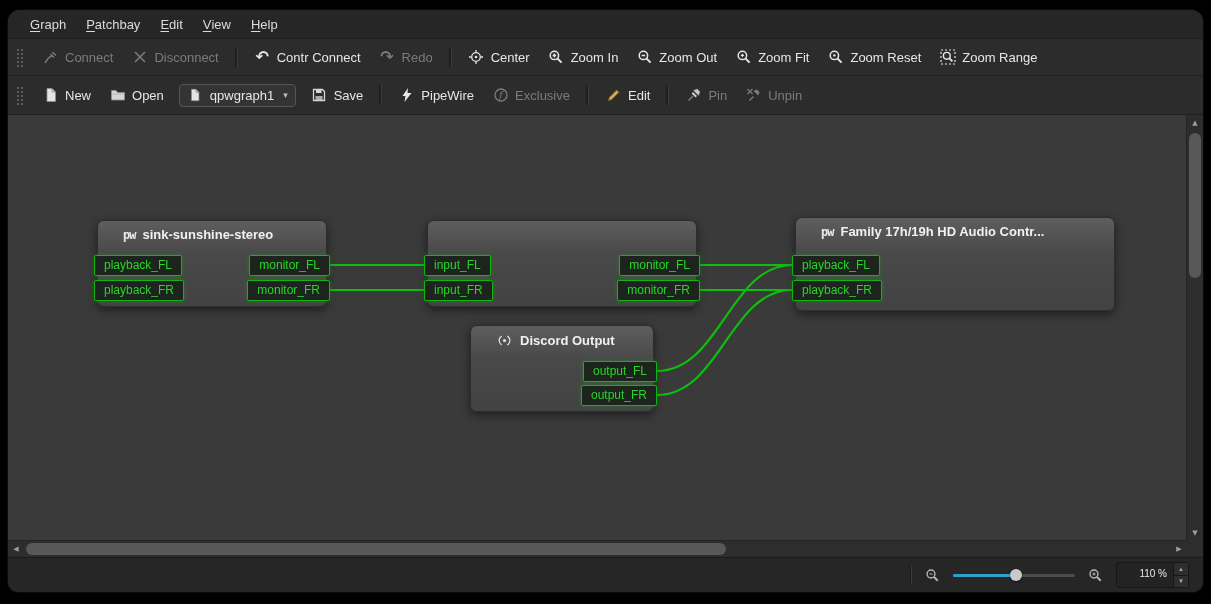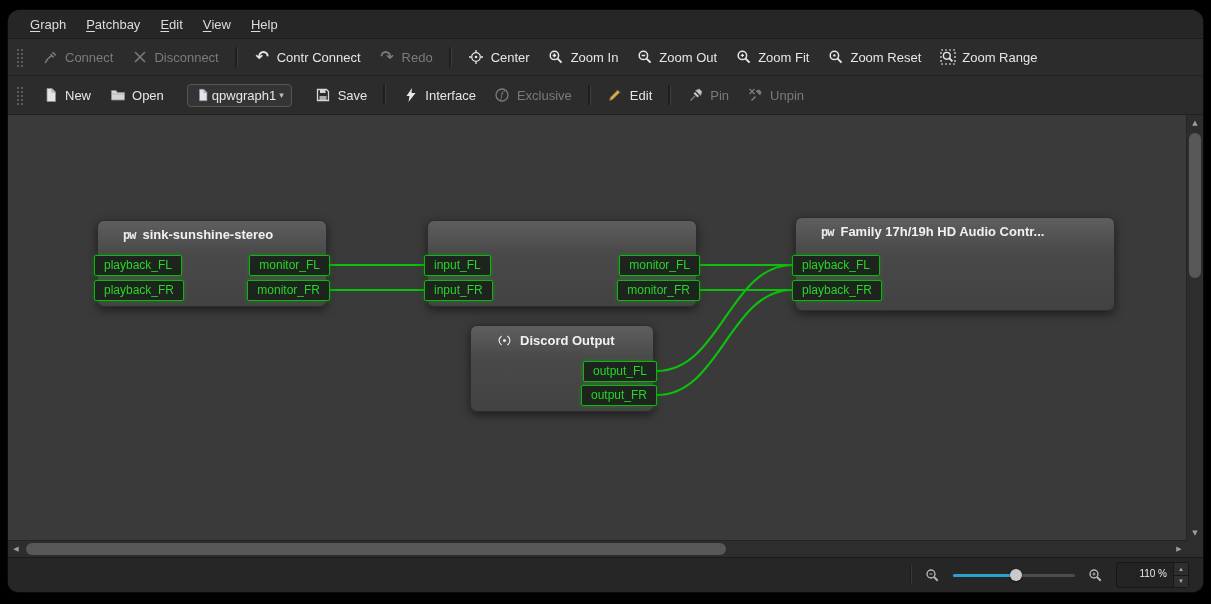--- a/index.html
+++ b/index.html
@@ -35,22 +35,22 @@
   .grip{width:8px;height:20px;margin-right:8px;flex:0 0 8px;
         background-image:radial-gradient(circle,#5c5c5c 1px,transparent 1.3px);
         background-size:4px 4px;background-position:0 1px;}
   .tbtn{display:flex;align-items:center;gap:6px;color:#e6e6e6;font-size:13px;
         padding:4px 8px;border-radius:3px;white-space:nowrap;}
   .tbtn.disabled{color:#7b7b7b;}
   .ticon{display:flex;align-items:center;justify-content:center;width:17px;height:17px;}
   .ticon svg{display:block;}
   .tglyph{font-family:"DejaVu Sans",sans-serif;font-size:16px;line-height:1;font-weight:bold;}
   .tb-sep{width:1px;height:20px;background:#1e1e1e;border-right:1px solid #3d3d3d;margin:0 6px;flex:0 0 2px;}
-  .combo{display:flex;align-items:center;background:#343434;border:1px solid #565656;
-         border-radius:4px;padding:2px 7px;color:#e6e6e6;font-size:13px;margin:0 13px;}
+  .combo{display:flex;align-items:center;gap:6px;background:#343434;border:1px solid #565656;
+         border-radius:4px;padding:2px 7px;color:#e6e6e6;font-size:13px;margin:0 5px;}
   .combo-arrow{font-size:9px;color:#bdbdbd;margin-left:3px;}
 
   
   .canvas-wrap{position:relative;flex:1 1 auto;background:#3a3a3a;}
   .canvas{position:absolute;left:0;top:0;right:16px;bottom:16px;overflow:hidden;background:#3a3a3a;}
   .wires{position:absolute;left:0;top:0;}
   .wires path{fill:none;stroke:#0cc00c;stroke-width:2.2px;}
 
   .node{position:absolute;background:linear-gradient(#5e5e5e,#494949 38%,#424242);
         border:1px solid #2d2d2d;border-radius:7px;box-shadow:0 3px 10px rgba(0,0,0,.5);}
@@ -255,21 +255,21 @@
     </div>
 
     <div class="tb-sep"></div>
 
     <div class="tbtn">
       <span class="ticon">
         <svg width="16" height="16" viewBox="0 0 16 16">
             <path d="M9 1L3.5 9h3L5.5 15 12.5 6H8.5z" fill="#e8e8e8"></path>
           </svg>
       </span>
-      <span>Interface</span>
+      <span>PipeWire</span>
     </div>
 
     <div class="tbtn disabled">
       <span class="ticon">
         <svg width="16" height="16" viewBox="0 0 16 16" fill="none" stroke="currentColor" stroke-width="1.3">
             <circle cx="8" cy="8" r="6"></circle>
             <text x="8" y="11.2" font-size="9" font-style="italic" fill="currentColor" stroke="none" text-anchor="middle" font-family="DejaVu Serif, serif">f</text>
           </svg>
       </span>
       <span>Exclusive</span>

